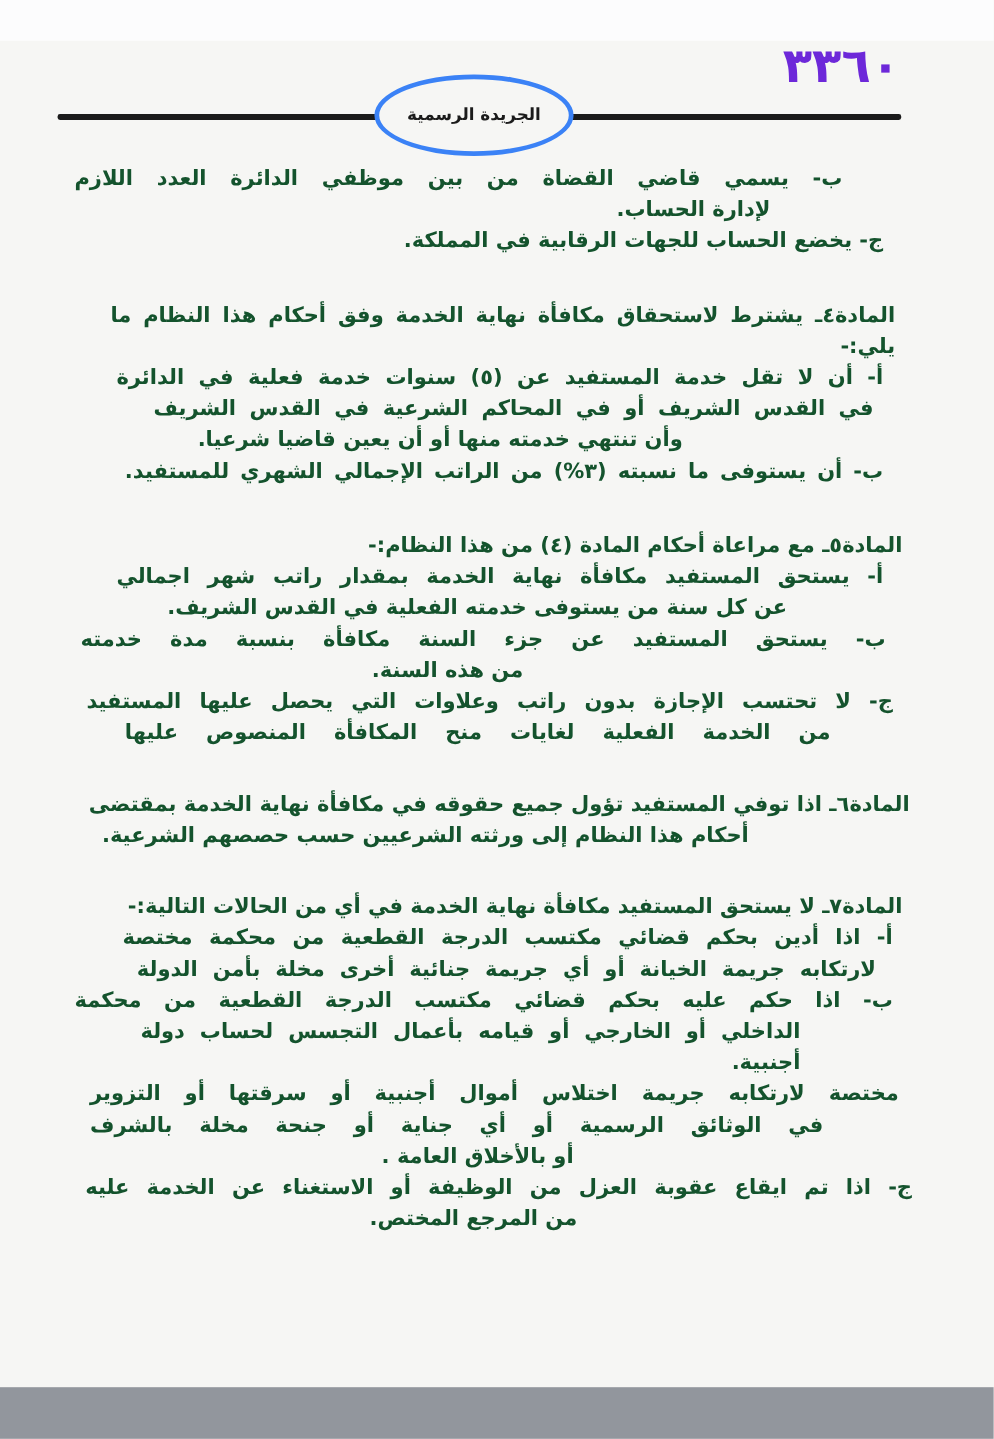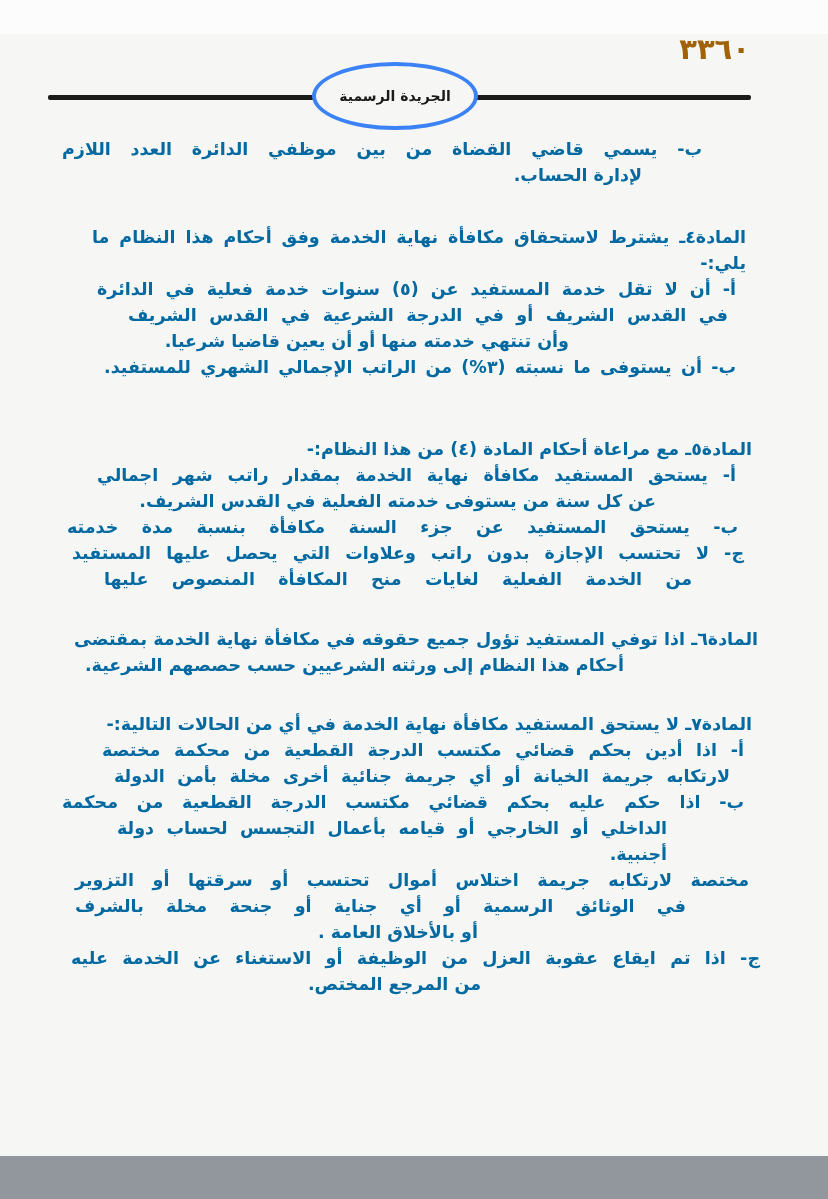--- a/index.html
+++ b/index.html
@@ -16,21 +16,21 @@
     background: #fcfcfd;
   }
   .footer-band {
     position: absolute; left: 0; bottom: 0;
     width: 828px; height: 43px;
     background: #92969d;
   }
   .page-number {
     position: absolute; top: 32px; right: 78px;
     direction: rtl;
-    font-size: 29px; font-weight: 700; color: #a16207;
+    font-size: 40px; font-weight: 700; color: #6d28d9;
     letter-spacing: 2px;
   }
   .rule {
     position: absolute; top: 95px; left: 48px;
     width: 703px; height: 5px;
     background: #1b1b1b; border-radius: 2px;
   }
   .badge {
     position: absolute; top: 62px; left: 312px;
     width: 158px; height: 60px;
@@ -41,21 +41,21 @@
   }
   .badge span {
     direction: rtl;
     font-size: 14px; font-weight: 700; color: #1b1b1b;
   }
   .content {
     position: absolute; top: 136px; right: 64px;
     width: 702px;
     direction: rtl; text-align: right;
     font-size: 17.5px; line-height: 26px;
-    font-weight: 700; color: #0369a1;
+    font-weight: 700; color: #14532d;
   }
   .ln { white-space: nowrap; }
   .st { text-align: justify; text-align-last: justify; white-space: normal; }
 </style>
 </head>
 <body>
 
 <div class="top-strip"></div>
 
 <div class="page-number">٣٣٦٠</div>
@@ -64,51 +64,53 @@
 
 <div class="badge">
   <span>الجريدة الرسمية</span>
 </div>
 
 <div class="content" lang="ar" dir="rtl">
 
   <div class="blk" style="margin-bottom:36px;">
     <div class="ln st" style="padding-right:62px;">ب- يسمي قاضي القضاة من بين موظفي الدائرة العدد اللازم</div>
     <div class="ln" style="padding-right:122px;">لإدارة الحساب.</div>
+    <div class="ln" style="padding-right:28px;">ج- يخضع الحساب للجهات الرقابية في المملكة.</div>
   </div>
 
-  <div class="blk" style="margin-bottom:56px;">
+  <div class="blk" style="margin-bottom:36px;">
     <div class="ln st" style="padding-right:18px;padding-left:30px;">المادة٤ـ يشترط لاستحقاق مكافأة نهاية الخدمة وفق أحكام هذا النظام ما يلي:-</div>
     <div class="ln st" style="padding-right:28px;padding-left:35px;">أ- أن لا تقل خدمة المستفيد عن (٥) سنوات خدمة فعلية في الدائرة</div>
-    <div class="ln st" style="padding-right:36px;padding-left:66px;">في القدس الشريف أو في الدرجة الشرعية في القدس الشريف</div>
+    <div class="ln st" style="padding-right:36px;padding-left:66px;">في القدس الشريف أو في المحاكم الشرعية في القدس الشريف</div>
     <div class="ln" style="padding-right:195px;">وأن تنتهي خدمته منها أو أن يعين قاضيا شرعيا.</div>
     <div class="ln st" style="padding-right:28px;padding-left:42px;">ب- أن يستوفى ما نسبته (٣%) من الراتب الإجمالي الشهري للمستفيد.</div>
   </div>
 
   <div class="blk" style="margin-bottom:34px;">
     <div class="ln" style="padding-right:12px;">المادة٥ـ مع مراعاة أحكام المادة (٤) من هذا النظام:-</div>
     <div class="ln st" style="padding-right:28px;padding-left:35px;">أ- يستحق المستفيد مكافأة نهاية الخدمة بمقدار راتب شهر اجمالي</div>
     <div class="ln" style="padding-right:108px;">عن كل سنة من يستوفى خدمته الفعلية في القدس الشريف.</div>
     <div class="ln st" style="padding-right:26px;padding-left:5px;">ب- يستحق المستفيد عن جزء السنة مكافأة بنسبة مدة خدمته</div>
+    <div class="ln" style="padding-right:328px;">من هذه السنة.</div>
     <div class="ln st" style="padding-right:20px;padding-left:10px;">ج- لا تحتسب الإجازة بدون راتب وعلاوات التي يحصل عليها المستفيد</div>
     <div class="ln st" style="padding-right:72px;padding-left:42px;">من الخدمة الفعلية لغايات منح المكافأة المنصوص عليها</div>
   </div>
 
   <div class="blk" style="margin-bottom:33px;">
     <div class="ln st" style="padding-right:6px;padding-left:12px;">المادة٦ـ اذا توفي المستفيد تؤول جميع حقوقه في مكافأة نهاية الخدمة بمقتضى</div>
     <div class="ln" style="padding-right:140px;">أحكام هذا النظام إلى ورثته الشرعيين حسب حصصهم الشرعية.</div>
   </div>
 
   <div class="blk" style="margin-bottom:0;">
     <div class="ln" style="padding-right:12px;">المادة٧ـ لا يستحق المستفيد مكافأة نهاية الخدمة في أي من الحالات التالية:-</div>
     <div class="ln st" style="padding-right:20px;padding-left:40px;">أ- اذا أدين بحكم قضائي مكتسب الدرجة القطعية من محكمة مختصة</div>
     <div class="ln st" style="padding-right:34px;padding-left:52px;">لارتكابه جريمة الخيانة أو أي جريمة جنائية أخرى مخلة بأمن الدولة</div>
     <div class="ln st" style="padding-right:20px;padding-left:0;">ب- اذا حكم عليه بحكم قضائي مكتسب الدرجة القطعية من محكمة</div>
     <div class="ln st" style="padding-right:97px;padding-left:55px;">الداخلي أو الخارجي أو قيامه بأعمال التجسس لحساب دولة أجنبية.</div>
-    <div class="ln st" style="padding-right:15px;padding-left:13px;">مختصة لارتكابه جريمة اختلاس أموال تحتسب أو سرقتها أو التزوير</div>
+    <div class="ln st" style="padding-right:15px;padding-left:13px;">مختصة لارتكابه جريمة اختلاس أموال أجنبية أو سرقتها أو التزوير</div>
     <div class="ln st" style="padding-right:78px;padding-left:13px;">في الوثائق الرسمية أو أي جناية أو جنحة مخلة بالشرف</div>
     <div class="ln" style="padding-right:286px;">أو بالأخلاق العامة .</div>
     <div class="ln st" style="padding-right:4px;padding-left:9px;">ج- اذا تم ايقاع عقوبة العزل من الوظيفة أو الاستغناء عن الخدمة عليه</div>
     <div class="ln" style="padding-right:283px;">من المرجع المختص.</div>
   </div>
 
 </div>
 
 <div class="footer-band"></div>
 

